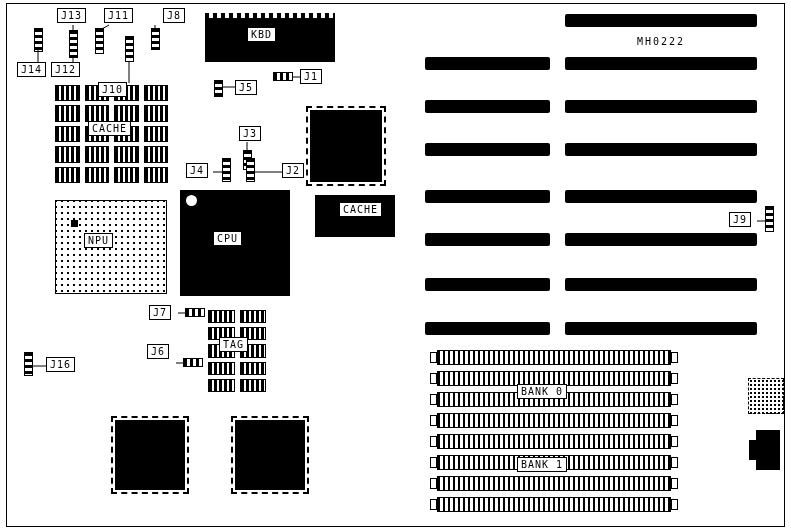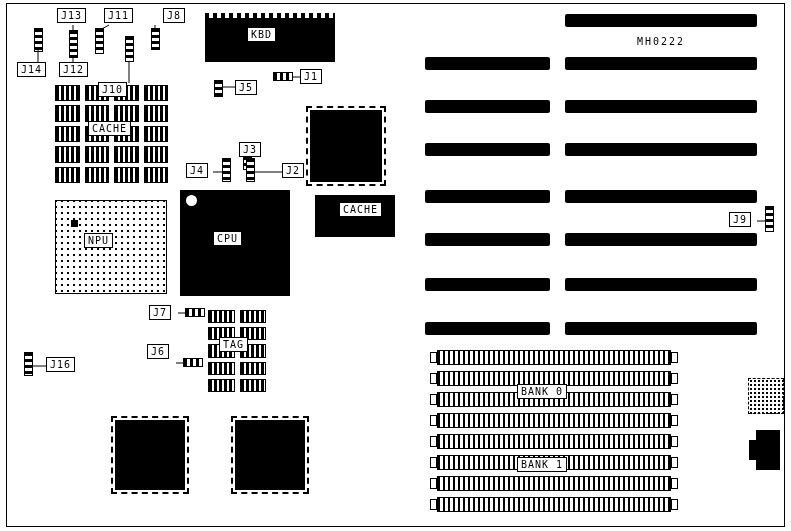--- a/index.html
+++ b/index.html
@@ -73,25 +73,25 @@
 <div class="jv" style="left:246px;top:158px;height:22px"></div>
 <div class="jh" style="left:185px;top:308px;width:18px"></div>
 <div class="jh" style="left:183px;top:358px;width:18px"></div>
 <div class="jv" style="left:24px;top:352px;height:22px"></div>
 <div class="jv" style="left:765px;top:206px;height:24px"></div>
 
 <div class="lbl" style="left:57px;top:8px">J13</div>
 <div class="lbl" style="left:104px;top:8px">J11</div>
 <div class="lbl" style="left:163px;top:8px">J8</div>
 <div class="lbl" style="left:17px;top:62px">J14</div>
-<div class="lbl" style="left:59px;top:62px">J12</div>
+<div class="lbl" style="left:51px;top:62px">J12</div>
 <div class="lbl" style="left:98px;top:82px">J10</div>
 <div class="lbl" style="left:235px;top:80px">J5</div>
 <div class="lbl" style="left:300px;top:69px">J1</div>
-<div class="lbl" style="left:239px;top:142px">J3</div>
+<div class="lbl" style="left:239px;top:126px">J3</div>
 <div class="lbl" style="left:186px;top:163px">J4</div>
 <div class="lbl" style="left:282px;top:163px">J2</div>
 <div class="lbl" style="left:149px;top:305px">J7</div>
 <div class="lbl" style="left:147px;top:344px">J6</div>
 <div class="lbl" style="left:46px;top:357px">J16</div>
 <div class="lbl" style="left:729px;top:212px">J9</div>
 
 <div class="blk" style="left:205px;top:18px;width:130px;height:44px"></div>
 <div class="kbd-pins" style="left:205px;top:13px;width:130px"></div>
 <div class="lbl" style="left:247px;top:27px">KBD</div>

